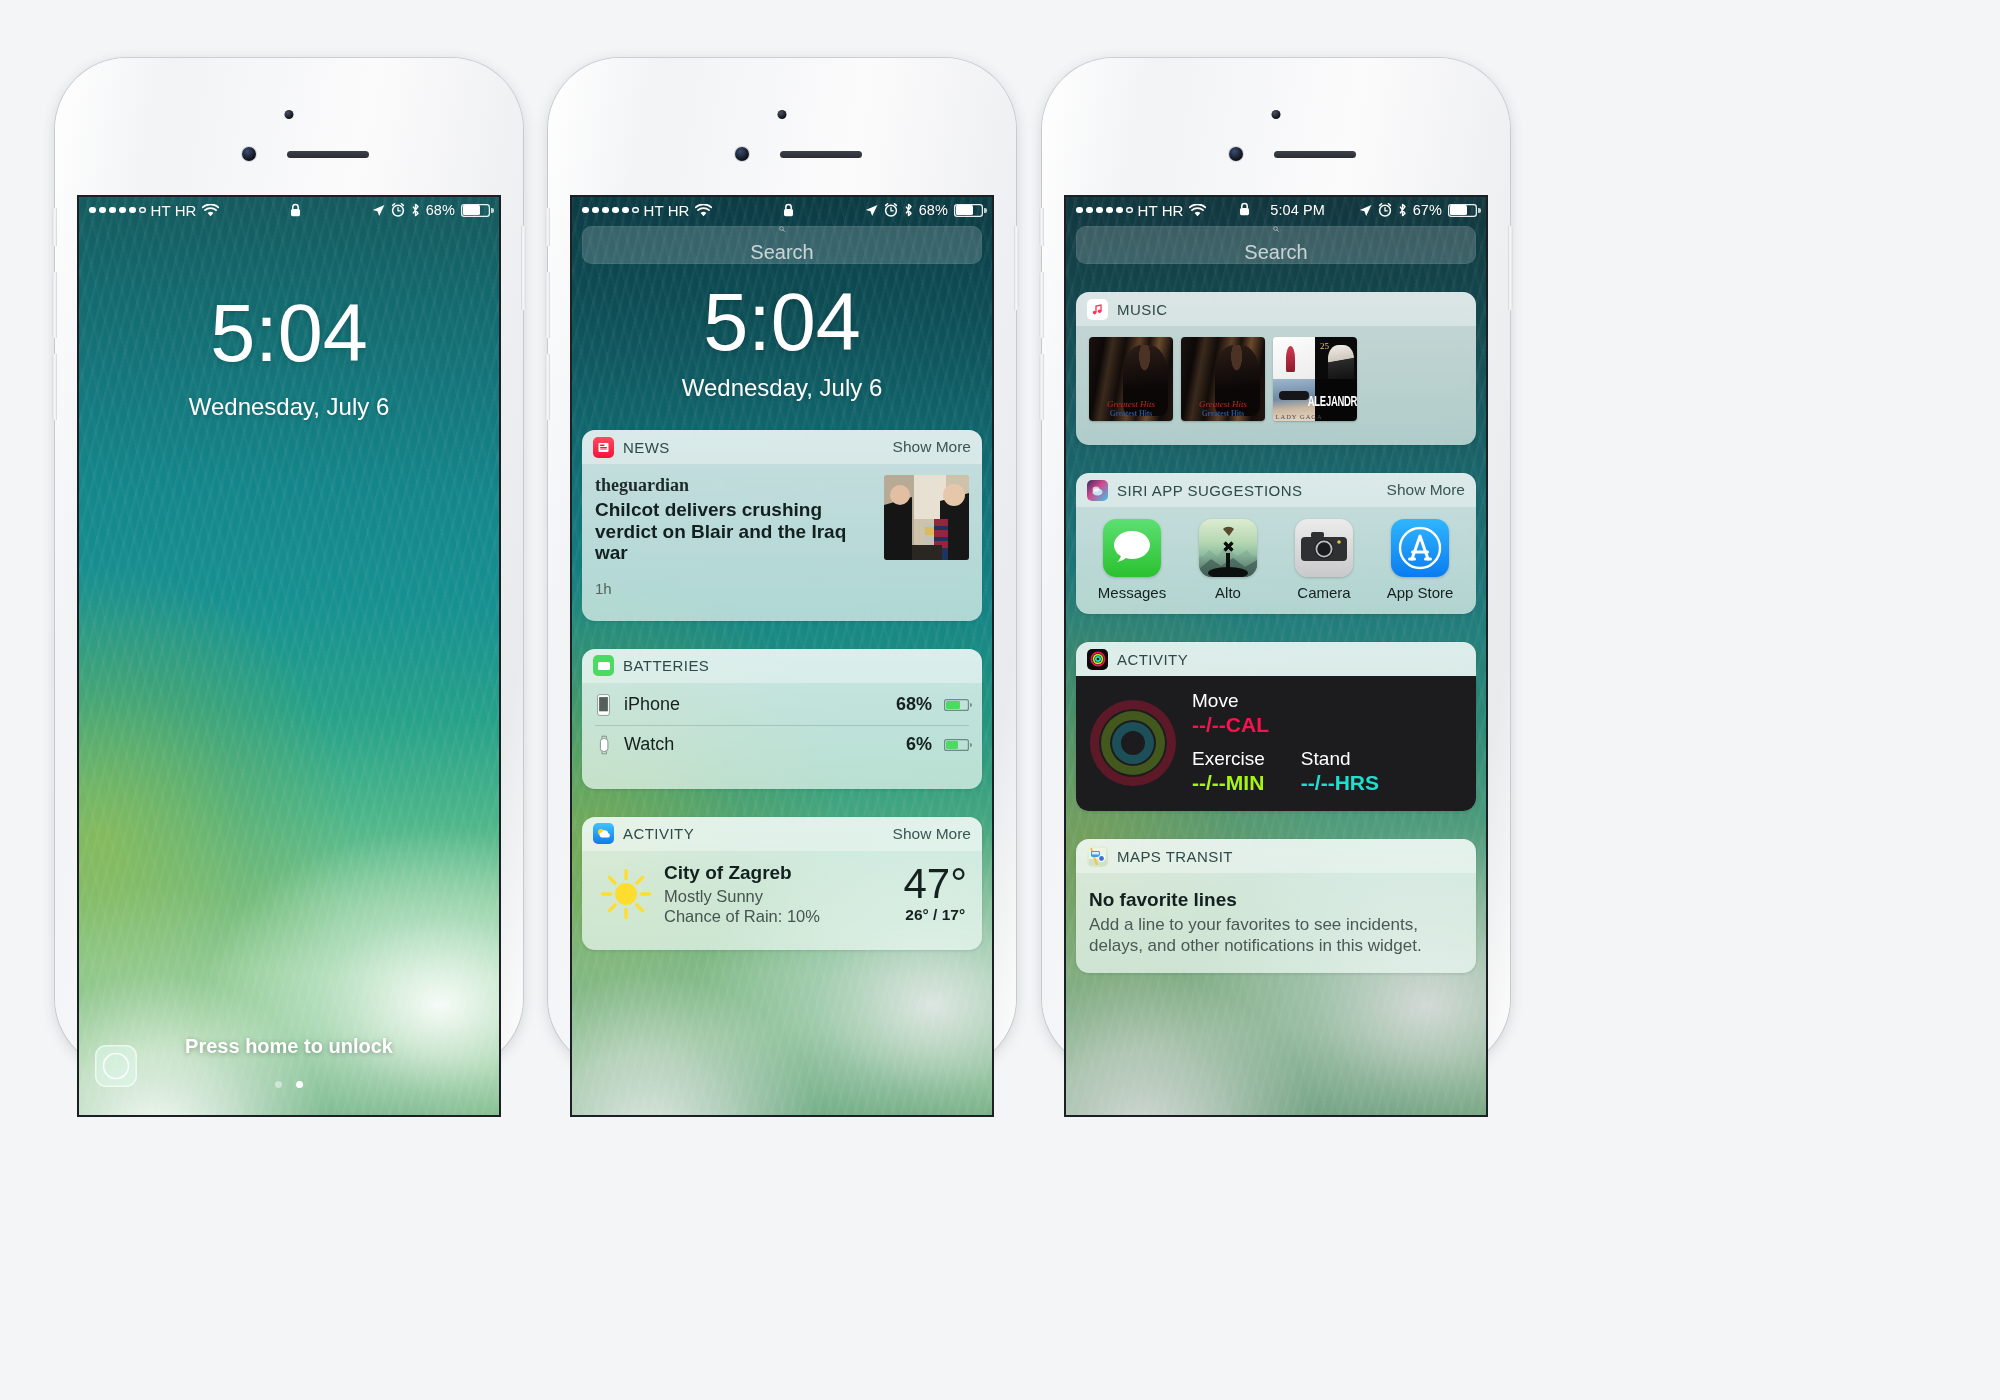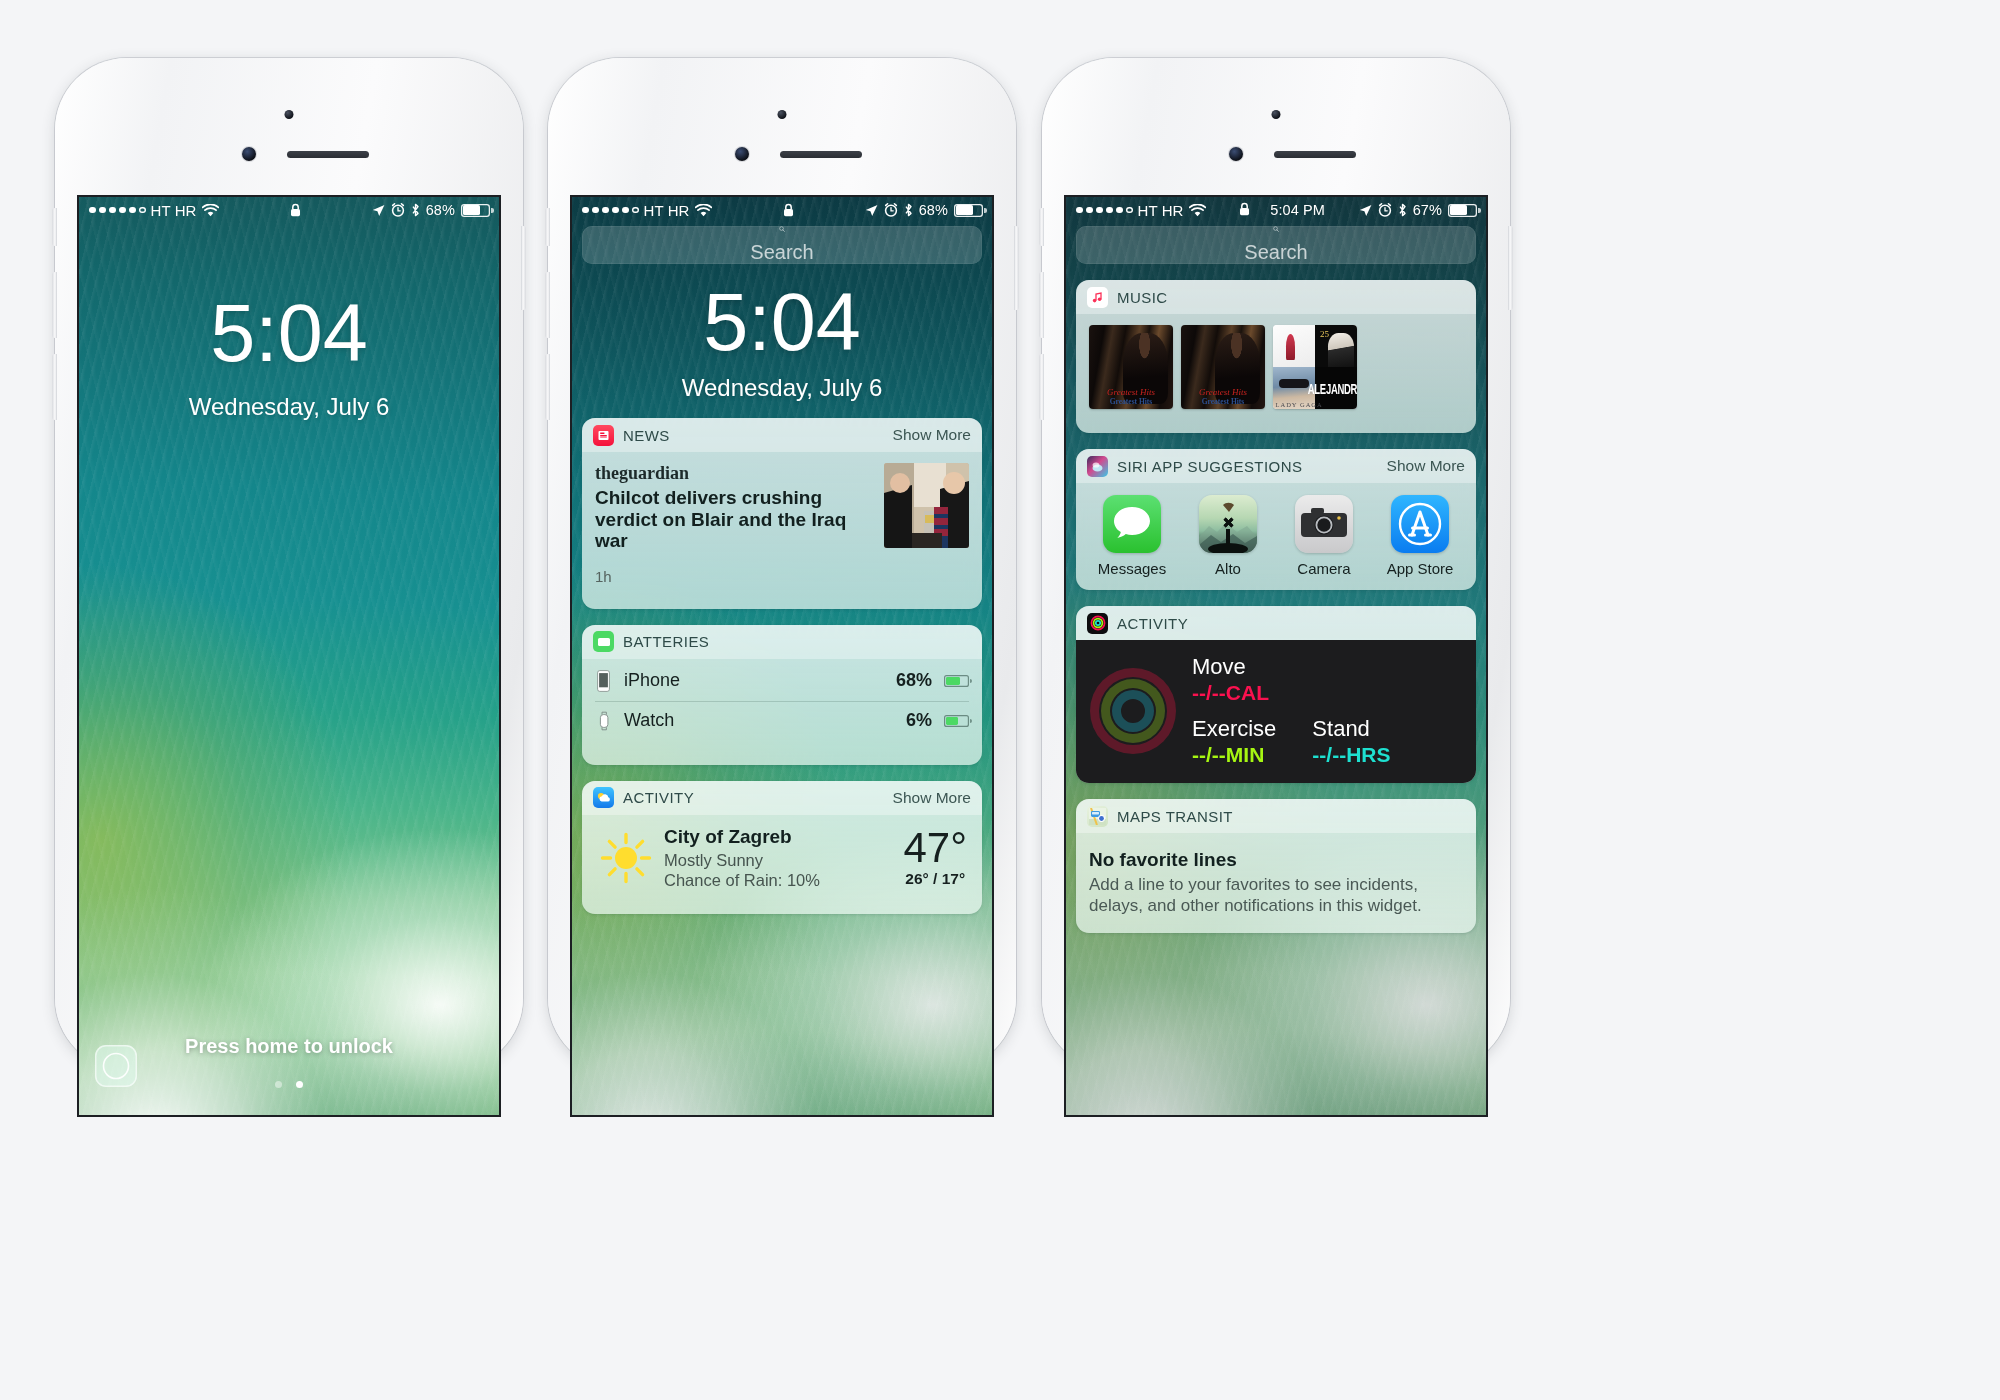--- a/index.html
+++ b/index.html
@@ -186,21 +186,21 @@
   .today .hero-clock {
     text-align:center; color:#fff; font-size:81px; font-weight:200;
     line-height:1; margin-top: 18px; text-shadow: 0 1px 6px rgba(0,0,0,.2);
   }
   .today .hero-date {
     text-align:center; color:#fff; font-size:24px; margin-top: 11px;
     text-shadow: 0 1px 5px rgba(0,0,0,.22);
   }
 
   .widget {
-    border-radius: 13px; overflow:hidden; margin-top: 16px;
+    border-radius: 13px; overflow:hidden; margin-top: 28px;
     background: linear-gradient(180deg, rgba(244,252,250,.80), rgba(238,250,244,.70));
     box-shadow: 0 1px 3px rgba(10,40,40,.14);
     backdrop-filter: blur(8px);
   }
   .widget-head {
     height: 34px; display:flex; align-items:center; gap:9px;
     padding: 0 11px;
     background: rgba(255,255,255,.34);
   }
   .widget-title {
@@ -303,21 +303,21 @@
   .ico-appstore { background: linear-gradient(180deg,#2fb6ff,#0a7cf0); }
 
   
   .activity-body { background:#1c1c1e; padding:14px 14px 16px 14px; display:flex; gap:16px; align-items:center; }
   .rings { width:86px; height:86px; flex:0 0 auto; position:relative; }
   .ring { position:absolute; border-radius:50%; }
   .ring.r1 { inset:0;      box-shadow: inset 0 0 0 9px rgba(250,20,70,.30); }
   .ring.r2 { inset:11px;   box-shadow: inset 0 0 0 9px rgba(160,230,30,.30); }
   .ring.r3 { inset:22px;   box-shadow: inset 0 0 0 9px rgba(30,200,225,.30); }
   .act-stats { flex:1; }
-  .act-label { font-size:22px; color:#fff; }
+  .act-label { font-size:19px; color:#fff; }
   .act-val   { font-size:21px; font-weight:600; margin-top:1px; }
   .act-val.move { color:#fa114f; }
   .act-val.ex   { color:#a6f612; }
   .act-val.st   { color:#1ee0d0; }
   .act-bottom { display:flex; gap:36px; margin-top:11px; }
 
   
   .mt-title { font-size:19px; font-weight:700; color:#12201f; }
   .mt-sub   { font-size:17px; color:#4a5955; line-height:1.25; margin-top:3px; }
 </style>

